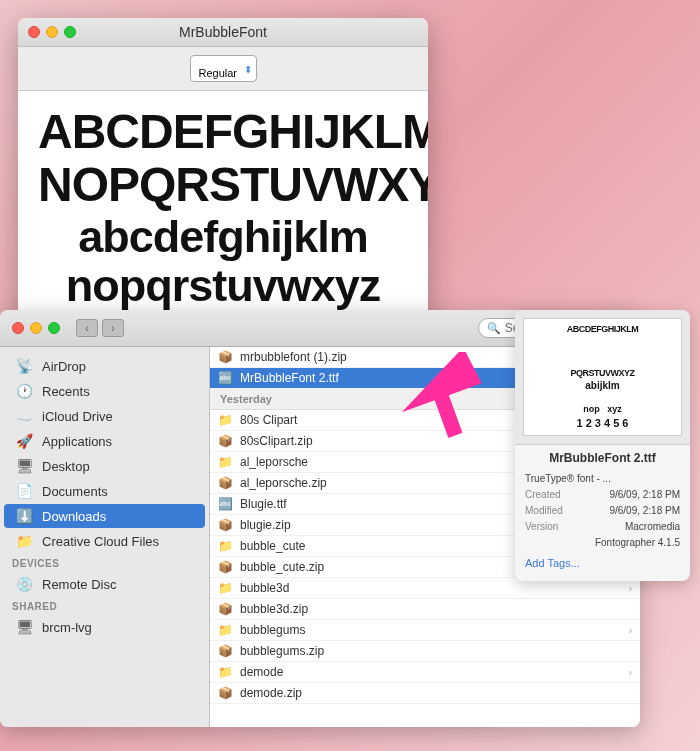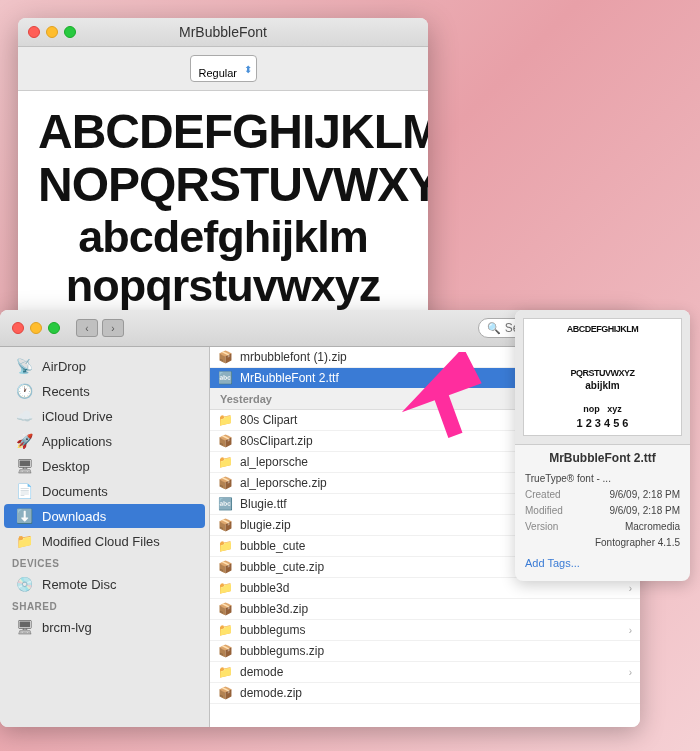--- a/index.html
+++ b/index.html
@@ -486,21 +486,21 @@
       <div class="sidebar-item">
         <span class="sidebar-icon">📄</span>
         <span>Documents</span>
       </div>
       <div class="sidebar-item active">
         <span class="sidebar-icon">⬇️</span>
         <span>Downloads</span>
       </div>
       <div class="sidebar-item">
         <span class="sidebar-icon">📁</span>
-        <span>Modified Cloud Files</span>
+        <span>Creative Cloud Files</span>
       </div>
       <div class="sidebar-section-header">Devices</div>
       <div class="sidebar-item">
         <span class="sidebar-icon">💿</span>
         <span>Remote Disc</span>
       </div>
       <div class="sidebar-section-header">Shared</div>
       <div class="sidebar-item">
         <span class="sidebar-icon">🖥</span>
         <span>brcm-lvg</span>

